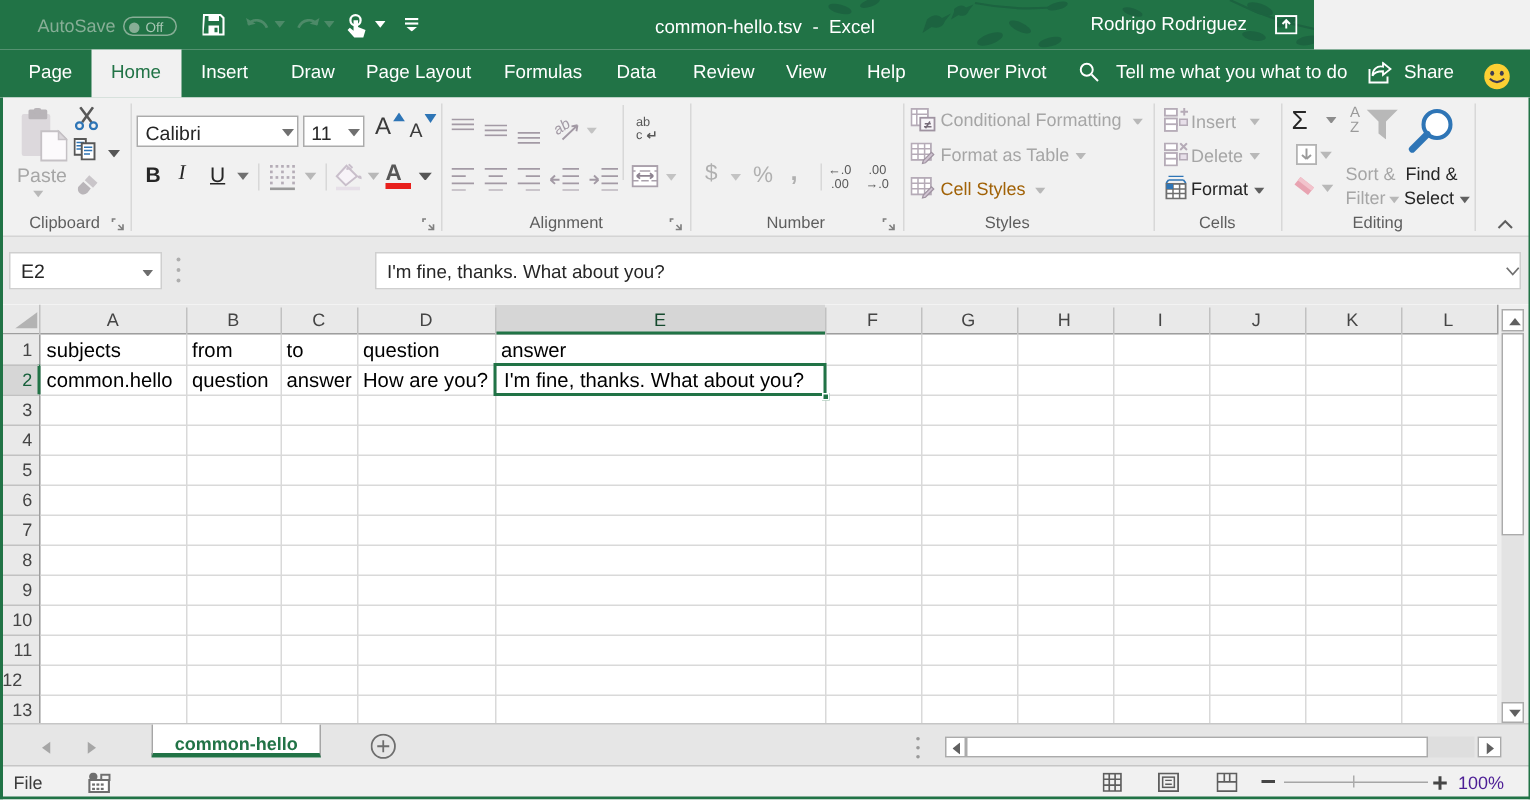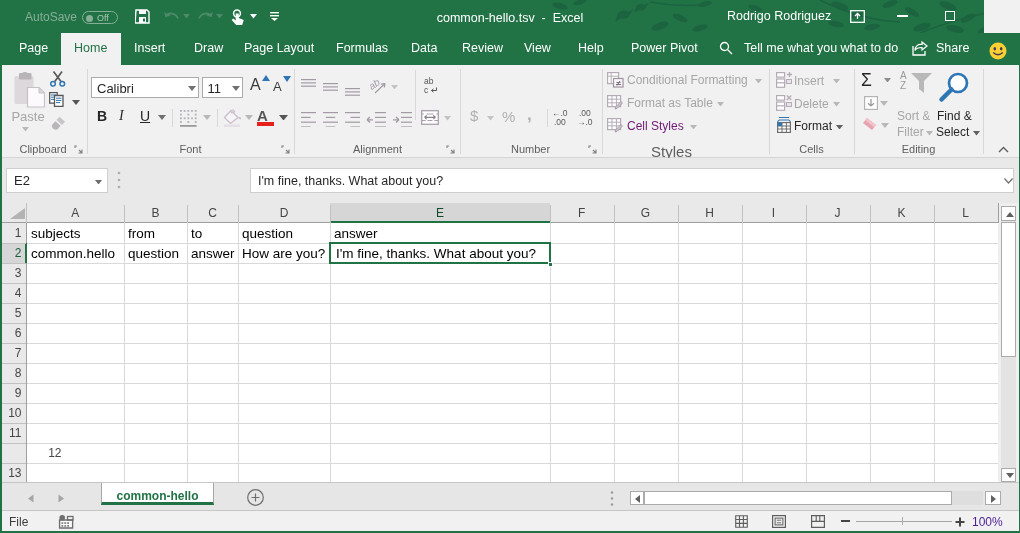--- a/index.html
+++ b/index.html
@@ -3,21 +3,21 @@
 <meta charset="utf-8">
 <style>
   * { margin:0; padding:0; box-sizing:border-box; }
   html,body { width:1020px; height:533px; overflow:hidden; }
   body { font-family:"Liberation Sans", sans-serif; position:relative; background:#f1f1f1; }
   .abs { position:absolute; white-space:nowrap; }
 </style>
 </head>
 <body>
 
-<div class="abs" style="left:0;top:0;width:984px;height:33px;background:#217346;overflow:hidden;">
+<div class="abs" style="left:0;top:0;width:876px;height:33px;background:#217346;overflow:hidden;">
   <svg class="abs" style="left:0;top:0;" width="1020" height="33" viewBox="0 0 1020 33">
     <g fill="#1c6340">
       <path d="M618 13 q6 -5 10 -1 l6 -3 -4 5 q-2 6 -9 4 l-6 4 2 -6 z"></path>
       <path d="M636 6 q5 -4 8 -1 l5 -2 -3 4 q-2 5 -7 3 l-5 3 2 -5 z"></path>
       <ellipse cx="660" cy="26" rx="9" ry="3.5" transform="rotate(-20 660 26)"></ellipse>
       <ellipse cx="680" cy="18" rx="8" ry="3" transform="rotate(25 680 18)"></ellipse>
       <ellipse cx="700" cy="28" rx="8" ry="3" transform="rotate(-15 700 28)"></ellipse>
       <ellipse cx="560" cy="6" rx="8" ry="3" transform="rotate(15 560 6)"></ellipse>
       <ellipse cx="580" cy="2" rx="7" ry="2.5" transform="rotate(-20 580 2)"></ellipse>
       <path d="M650 2 q30 6 60 2" stroke="#1c6340" stroke-width="1.5" fill="none"></path>
@@ -374,21 +374,21 @@
   </svg>
   <div class="abs" style="left:627px;top:31px;font-size:12px;color:#a6a6a6;">Format as Table</div>
   <svg class="abs" style="left:717px;top:36.5px;" width="7" height="4.5" viewBox="0 0 7 4.5">
       <path d="M0 0 h7 l-3.5 4.5 z" fill="#b8b8b8"></path>
     </svg>
   <svg class="abs" style="left:607px;top:53px;" width="17" height="16" viewBox="0 0 17 16">
     <rect x="0.6" y="0.6" width="13" height="11" fill="#fff" stroke="#b5abb7" stroke-width="1.2"></rect>
     <path d="M0.6 4.2 h13 M5 0.6 v11 M9.4 0.6 v11 M0.6 7.8 h13" stroke="#b5abb7" stroke-width="1"></path>
     <path d="M15.5 8 l-5.5 5.5 -2 0.5 0.5 -2 5.5 -5.5 z" fill="#cfc3d1" stroke="#9f93a1" stroke-width="0.8"></path>
   </svg>
-  <div class="abs" style="left:627px;top:54px;font-size:12px;color:#701a75;">Cell Styles</div>
+  <div class="abs" style="left:627px;top:54px;font-size:12px;color:#a16207;">Cell Styles</div>
   <svg class="abs" style="left:690px;top:59.5px;" width="7" height="4.5" viewBox="0 0 7 4.5">
       <path d="M0 0 h7 l-3.5 4.5 z" fill="#b8b8b8"></path>
     </svg>
 
   <svg class="abs" style="left:776px;top:7px;" width="16" height="16" viewBox="0 0 16 16">
     <rect x="0.6" y="0.6" width="8" height="4.5" fill="#fff" stroke="#b5abb7" stroke-width="1.2"></rect>
     <rect x="0.6" y="7" width="8" height="4.5" fill="#fff" stroke="#b5abb7" stroke-width="1.2"></rect>
     <rect x="0.6" y="10.8" width="8" height="4.5" fill="#fff" stroke="#b5abb7" stroke-width="1.2"></rect>
     <rect x="10.5" y="7.5" width="5" height="4" fill="#e8e0ea" stroke="#b5abb7" stroke-width="1"></rect>
     <path d="M11 2.5 h5 M13.5 0 v5" stroke="#b5abb7" stroke-width="1.3"></path>
@@ -453,24 +453,23 @@
   <div class="abs" style="left:937px;top:44px;font-size:12px;color:#262626;">Find &amp;</div>
   <div class="abs" style="left:936px;top:60px;font-size:12px;color:#262626;">Select</div>
   <svg class="abs" style="left:973px;top:66px;" width="7" height="4.5" viewBox="0 0 7 4.5">
       <path d="M0 0 h7 l-3.5 4.5 z" fill="#606060"></path>
     </svg>
   <svg class="abs" style="left:998px;top:81px;" width="11" height="7" viewBox="0 0 11 7">
       <path d="M1 6 L5.5 1.5 L10 6" fill="none" stroke="#5e5e5e" stroke-width="1.4"></path>
     </svg>
 
   <div class="abs" style="left:0px;top:78px;width:86px;text-align:center;color:#5e5e5e;font-size:11px;">Clipboard</div>
-  <div class="abs" style="left:87px;top:78px;width:207px;text-align:center;color:#5e5e5e;font-size:11px;">Font</div>
   <div class="abs" style="left:295px;top:78px;width:165px;text-align:center;color:#5e5e5e;font-size:11px;">Alignment</div>
   <div class="abs" style="left:460px;top:78px;width:141px;text-align:center;color:#5e5e5e;font-size:11px;">Number</div>
-  <div class="abs" style="left:602px;top:78px;width:139px;text-align:center;color:#5e5e5e;font-size:15px;">Styles</div>
+  <div class="abs" style="left:602px;top:78px;width:139px;text-align:center;color:#5e5e5e;font-size:11px;">Styles</div>
   <div class="abs" style="left:769px;top:78px;width:85px;text-align:center;color:#5e5e5e;font-size:11px;">Cells</div>
   <div class="abs" style="left:854px;top:78px;width:129px;text-align:center;color:#5e5e5e;font-size:11px;">Editing</div>
 </div>
 
 <div class="abs" style="left:0;top:158px;width:1020px;height:45px;background:#e9e9e9;">
   <div class="abs" style="left:6px;top:10px;width:102px;height:25px;background:#fff;border:1px solid #cfcfcf;">
     <span class="abs" style="left:7px;top:4px;font-size:13px;color:#262626;">E2</span>
     <svg class="abs" style="left:88px;top:10.5px;" width="7" height="4.5" viewBox="0 0 7 4.5">
         <path d="M0 0 h7 l-3.5 4.5 z" fill="#6d6d6d"></path>
       </svg>
@@ -550,21 +549,21 @@
   <div class="abs" style="left:1.5px;top:43px;width:20px;text-align:right;color:#17603b;">2</div>
   <div class="abs" style="left:1.5px;top:63px;width:20px;text-align:right;">3</div>
   <div class="abs" style="left:1.5px;top:83px;width:20px;text-align:right;">4</div>
   <div class="abs" style="left:1.5px;top:103px;width:20px;text-align:right;">5</div>
   <div class="abs" style="left:1.5px;top:123px;width:20px;text-align:right;">6</div>
   <div class="abs" style="left:1.5px;top:143px;width:20px;text-align:right;">7</div>
   <div class="abs" style="left:1.5px;top:163px;width:20px;text-align:right;">8</div>
   <div class="abs" style="left:1.5px;top:183px;width:20px;text-align:right;">9</div>
   <div class="abs" style="left:1.5px;top:203px;width:20px;text-align:right;">10</div>
   <div class="abs" style="left:1.5px;top:223px;width:20px;text-align:right;">11</div>
-  <div class="abs" style="left:1.5px;top:243px;width:20px;text-align:right;margin-left:40px;">12</div>
+  <div class="abs" style="left:1.5px;top:243px;width:20px;">12</div>
   <div class="abs" style="left:1.5px;top:263px;width:20px;text-align:right;">13</div>
 
   <div class="abs" style="left:2px;top:39.5px;width:24px;height:1px;background:#c1c1c1;"></div>
   <div class="abs" style="left:2px;top:59.5px;width:24px;height:1px;background:#c1c1c1;"></div>
   <div class="abs" style="left:2px;top:79.5px;width:24px;height:1px;background:#c1c1c1;"></div>
   <div class="abs" style="left:2px;top:99.5px;width:24px;height:1px;background:#c1c1c1;"></div>
   <div class="abs" style="left:2px;top:119.5px;width:24px;height:1px;background:#c1c1c1;"></div>
   <div class="abs" style="left:2px;top:139.5px;width:24px;height:1px;background:#c1c1c1;"></div>
   <div class="abs" style="left:2px;top:159.5px;width:24px;height:1px;background:#c1c1c1;"></div>
   <div class="abs" style="left:2px;top:179.5px;width:24px;height:1px;background:#c1c1c1;"></div>

